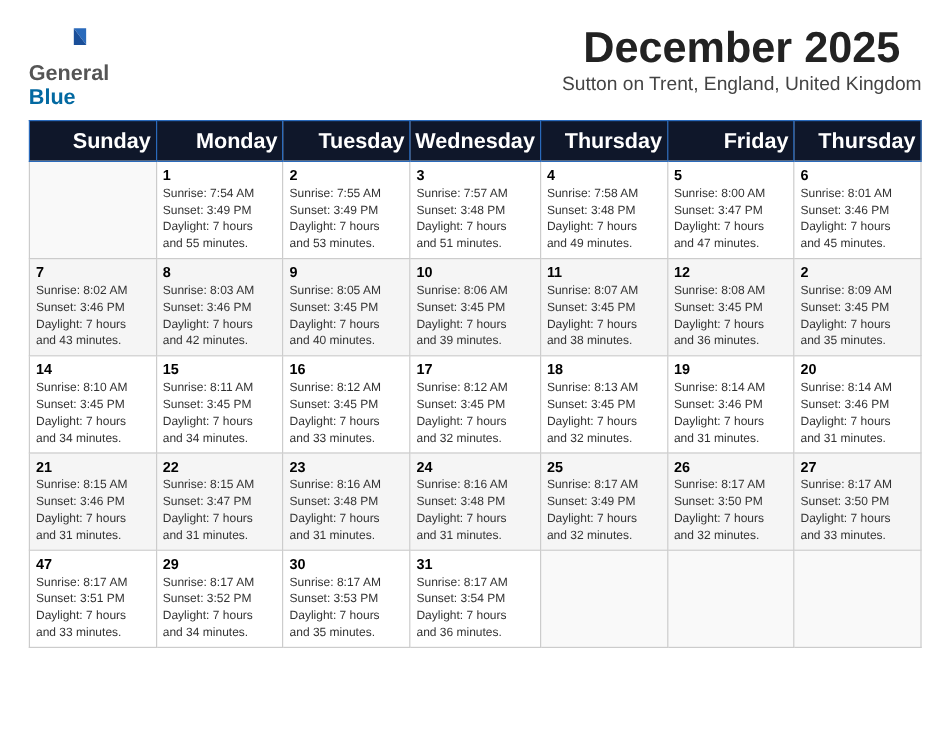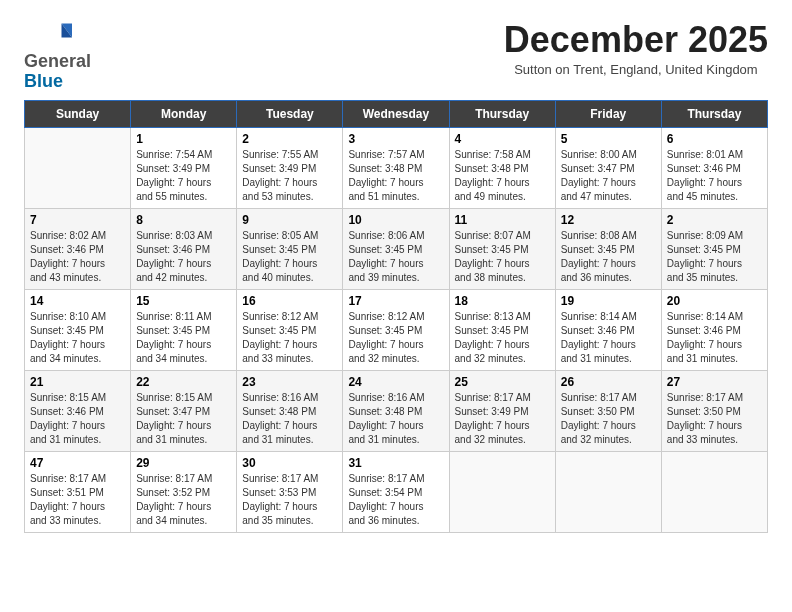--- a/index.html
+++ b/index.html
@@ -36,36 +36,36 @@
     .title-block {
       text-align: center;
     }
     .month-title {
       font-size: 36px;
       font-weight: bold;
       color: #222;
       line-height: 1.1;
     }
     .subtitle {
-      font-size: 13px;
+      font-size: 16px;
       color: #444;
       margin-top: 2px;
     }
     .calendar {
       width: 100%;
       border-collapse: collapse;
       margin-top: 8px;
       font-size: 11px;
     }
     .calendar thead th {
-      background: #404040;
+      background: #0f172a;
       color: #fff;
       padding: 6px 4px;
-      text-align: center;
-      font-size: 12px;
+      text-align: right;
+      font-size: 18px;
       font-weight: bold;
       border: 1px solid #2a6abb;
     }
     .calendar tbody td {
       border: 1px solid #ccc;
       vertical-align: top;
       padding: 4px 5px;
       width: 14.28%;
       height: 80px;
       background: #fff;

